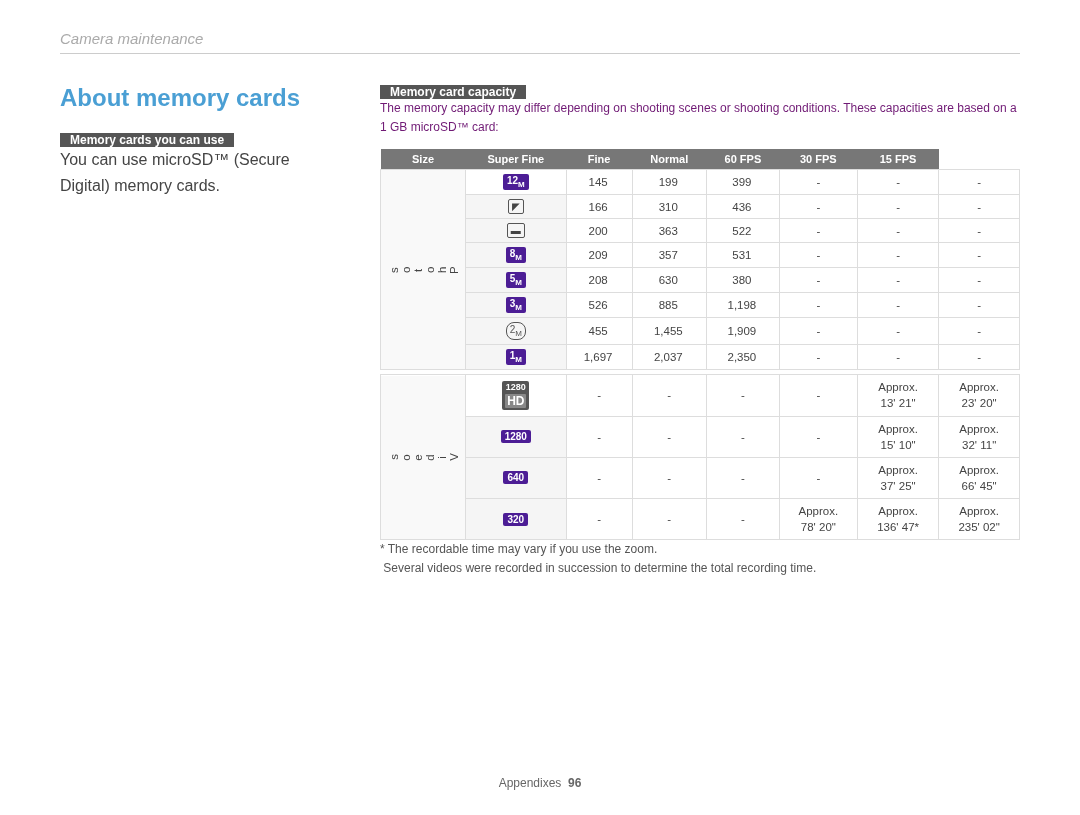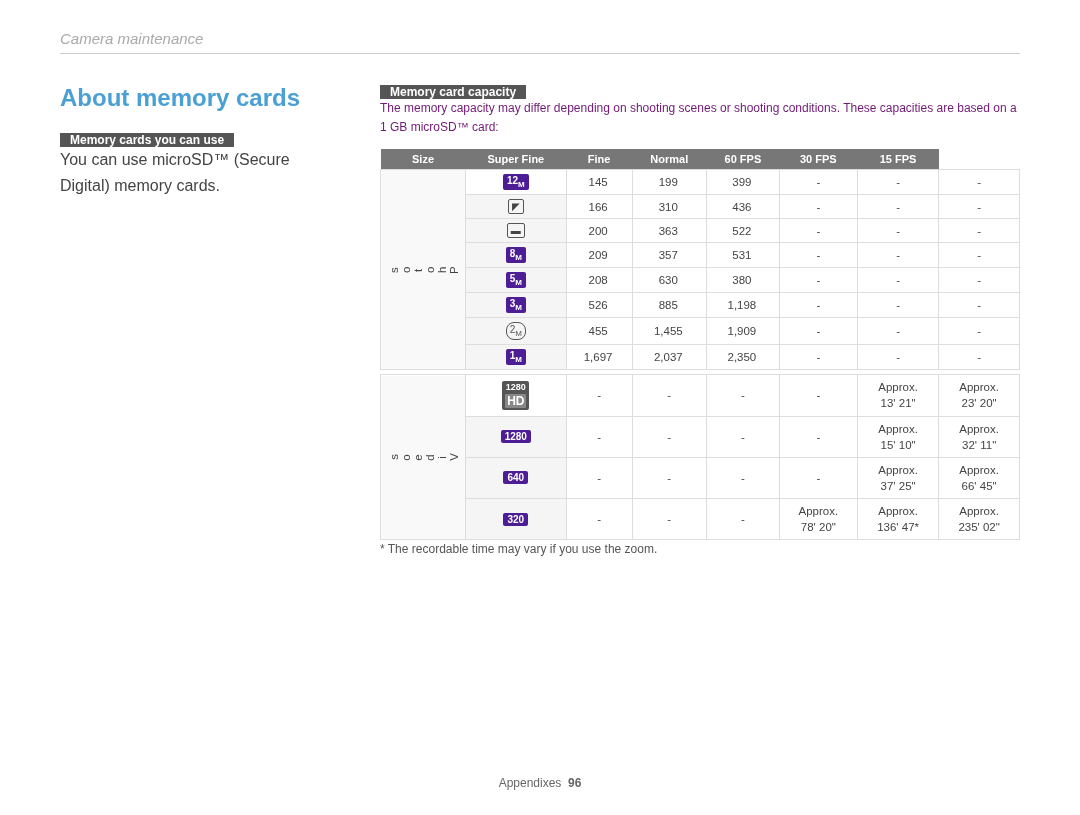--- a/index.html
+++ b/index.html
@@ -324,20 +324,21 @@
             <td class="dash-cell">-</td>
             <td class="approx-cell">Approx.<br>78' 20"</td>
             <td class="approx-cell">Approx.<br>136' 47*</td>
             <td class="approx-cell">Approx.<br>235' 02"</td>
           </tr>
         </tbody>
       </table>
 
       <div class="footnote-text">
         <div>* The recordable time may vary if you use the zoom.</div>
+        <div>&nbsp;Several videos were recorded in succession to determine the total recording time.</div>
       </div>
     </div>
   </div>
 </div>
 
 <div class="footer-text">
   <span>Appendixes</span>&nbsp;&nbsp;<strong>96</strong>
 </div>
 
 </body></html>

